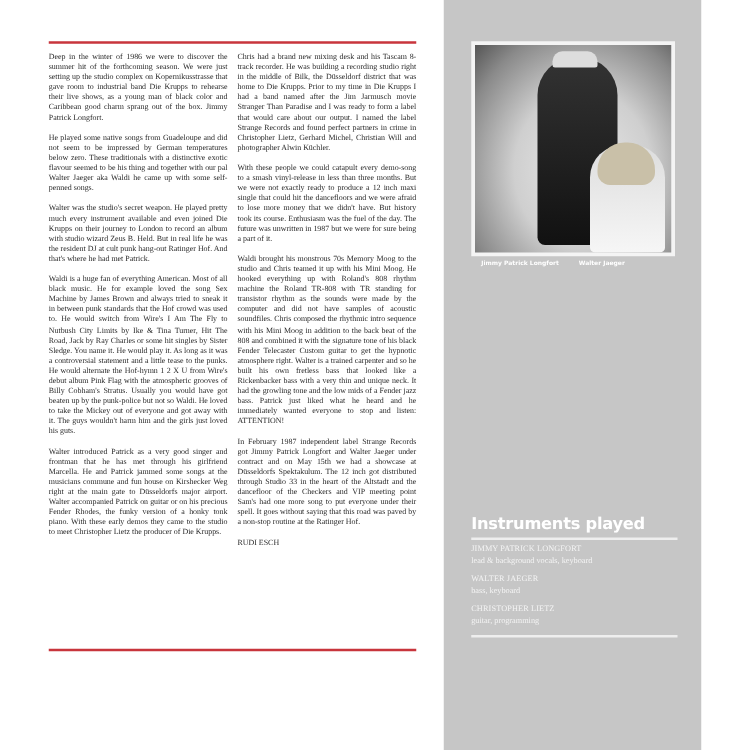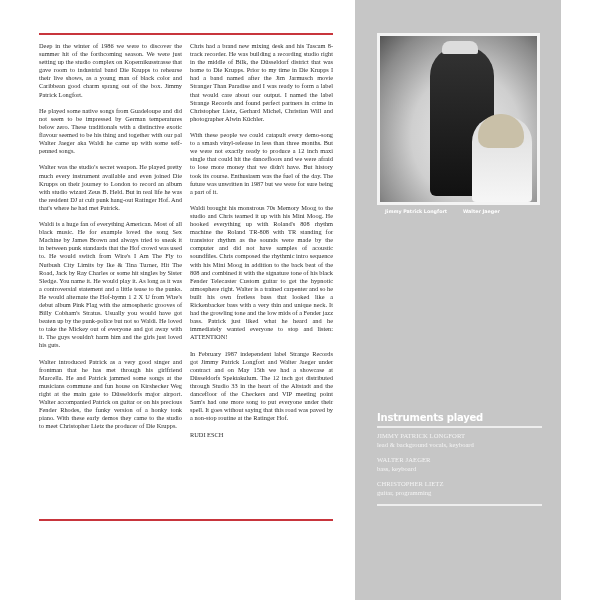--- a/index.html
+++ b/index.html
@@ -15,21 +15,21 @@
     .panel { position:absolute; left:355px; top:0; width:206px; height:600px; background:#c6c6c6; }
     .photo-frame { position:absolute; left:22px; top:33px; width:163px; height:172px; background:#f4f4f4; }
     .photo { position:absolute; left:3px; top:3px; right:3px; bottom:3px; background: radial-gradient(ellipse at 55% 60%, #e9e9e9 0%, #cfcfcf 45%, #8a8a8a 80%, #555 100%); overflow:hidden; }
     .photo .fig1 { position:absolute; left:50px; top:10px; width:64px; height:150px; background:linear-gradient(#333,#111); border-radius:30px 30px 6px 6px; }
     .photo .cap { position:absolute; left:62px; top:5px; width:36px; height:13px; background:#ddd; border-radius:8px 8px 2px 2px; }
     .photo .fig2 { position:absolute; left:92px; top:80px; width:60px; height:86px; background:linear-gradient(#ddd,#f6f6f6); border-radius:26px 26px 4px 4px; }
     .photo .hair { position:absolute; left:98px; top:78px; width:46px; height:34px; background:#c9c0a8; border-radius:22px 22px 10px 10px; }
     .captions { position:absolute; left:30px; top:209px; width:150px; font-family:"DejaVu Sans", sans-serif; font-weight:bold; font-size:4.8px; color:#ffffff; }
     .captions span { position:absolute; top:0; }
     .instr { position:absolute; left:22px; top:412px; width:165px; }
-    .instr h3 { margin:0; font-family:"DejaVu Sans", sans-serif; font-weight:bold; font-size:10px; color:#ffffff; letter-spacing:-0.2px; }
+    .instr h3 { margin:0; font-family:"DejaVu Sans", sans-serif; font-weight:bold; font-size:13px; color:#ffffff; letter-spacing:-0.2px; }
     .instr .line { height:2px; background:#eeeeee; margin:3px 0 4px 0; }
     .instr .person { margin-bottom:7px; }
     .instr .name { font-size:6.6px; color:#f4f4f4; line-height:8.5px; letter-spacing:0.1px; }
     .instr .role { font-size:6.6px; color:#f4f4f4; line-height:8.5px; }
     .instr .line.end { margin-top:3px; }
   </style>
 </head>
 <body>
 
 <div class="rule top"></div>

